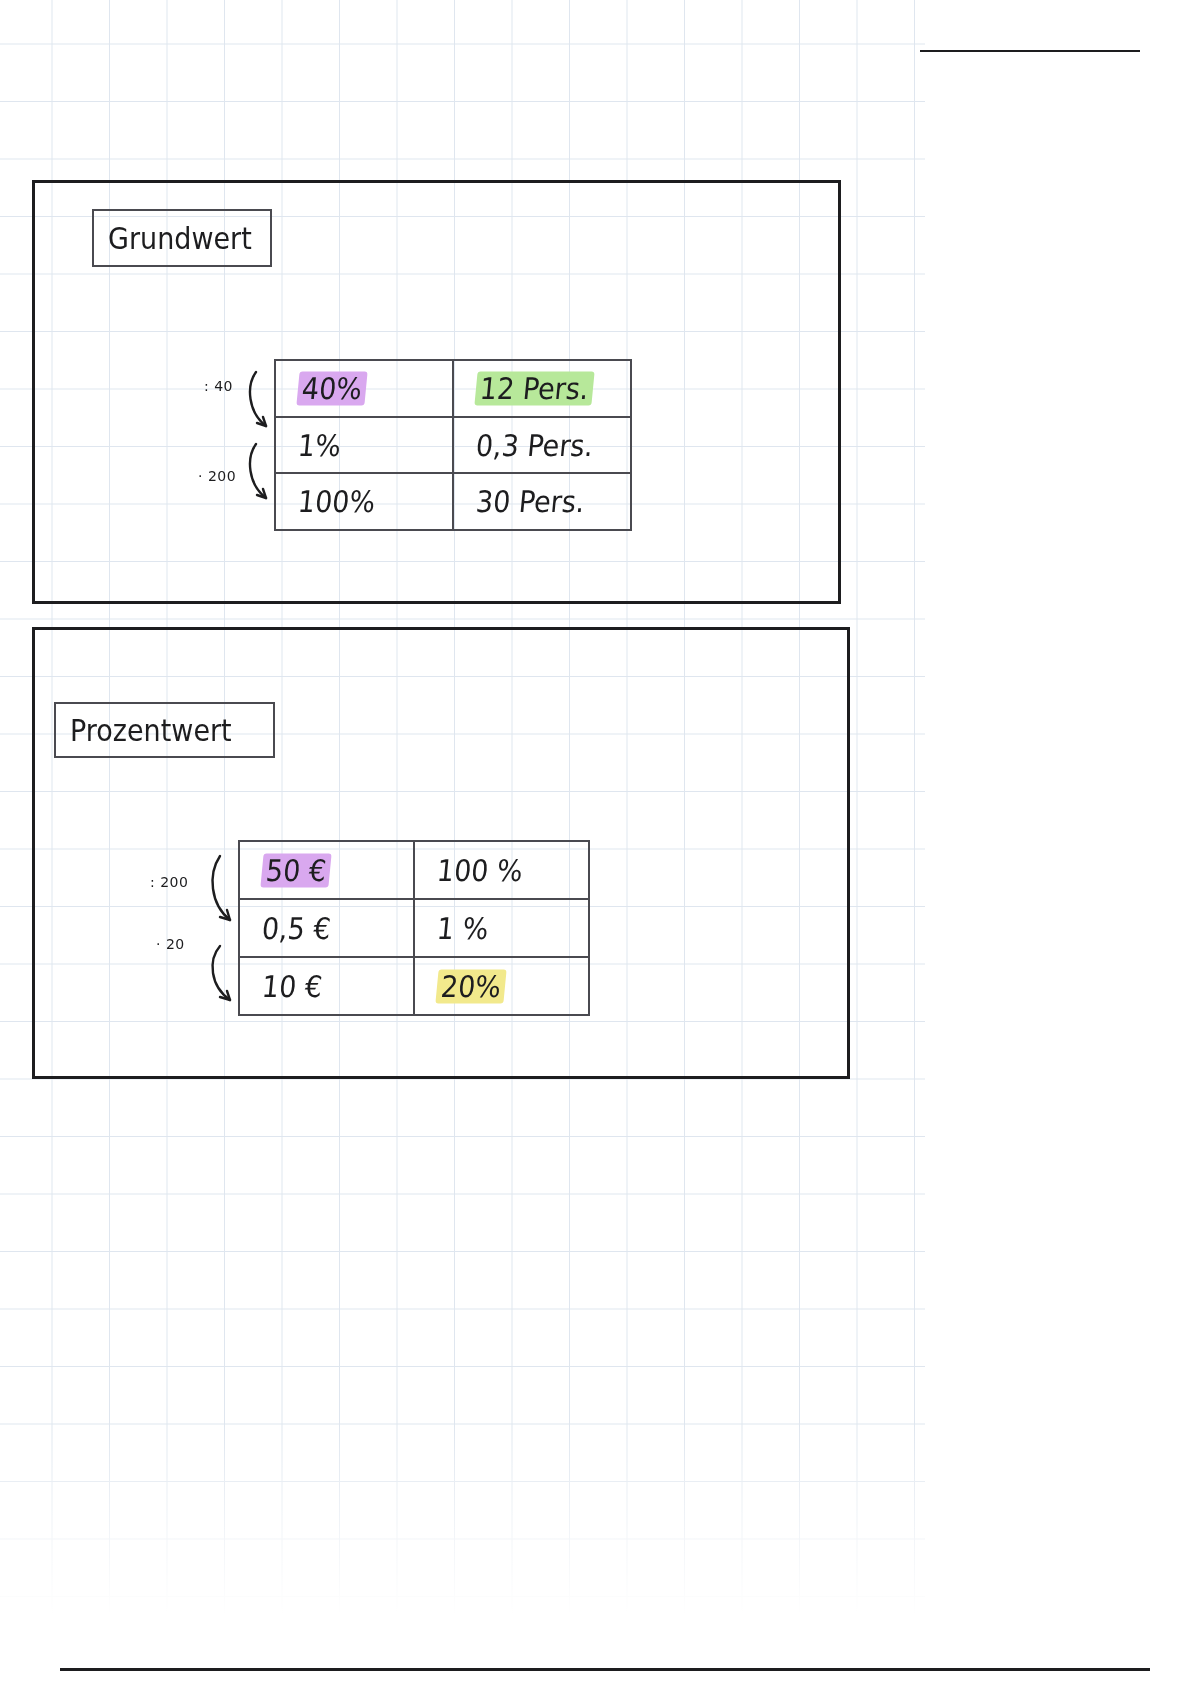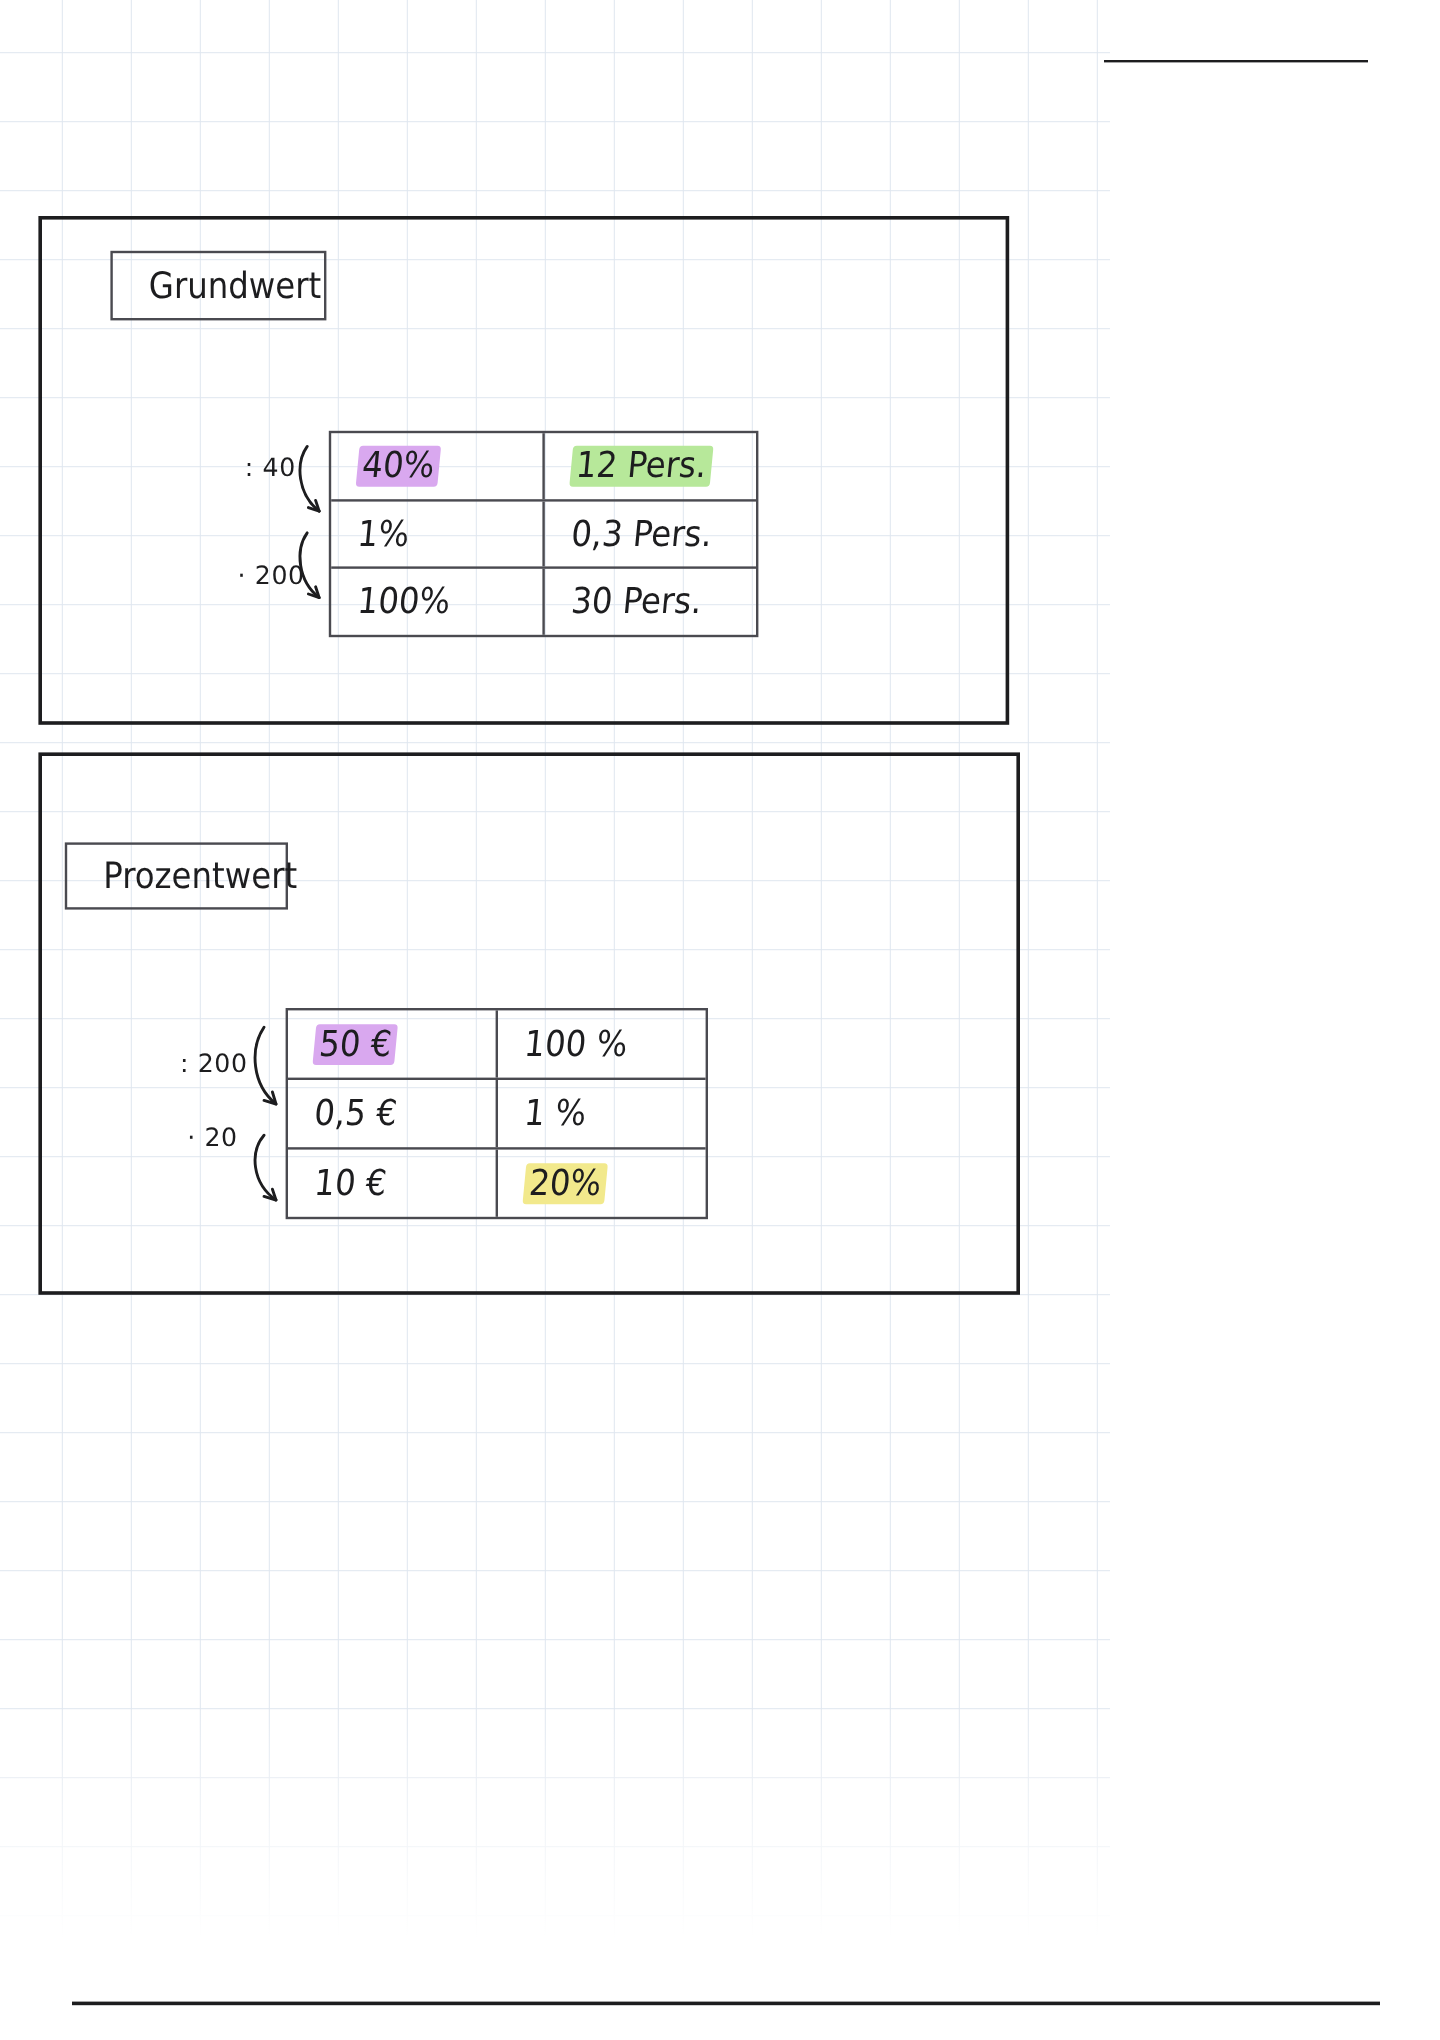--- a/index.html
+++ b/index.html
@@ -163,33 +163,33 @@
   #card-1 { left: 32px; top: 180px; width: 803px; height: 418px; }
   #card-2 { left: 32px; top: 627px; width: 812px; height: 446px; }
 
   
   .label-box {
     position: absolute;
     border: 2px solid #4a4a50;
     background: transparent;
     display: flex;
     align-items: center;
-    padding-left: 30px;
+    padding-left: 14px;
     box-sizing: border-box;
     text-align: center;
   }
   .label-box span {
     font-size: 27px;
     color: #1d1d1f;
     transform: scaleY(1.12);
     transform-origin: left center;
     white-space: nowrap;
   }
   #label-grundwert { left: 92px; top: 209px; width: 180px; height: 58px; }
-  #label-prozentwert { left: 54px; top: 702px; width: 186px; height: 56px; }
+  #label-prozentwert { left: 54px; top: 702px; width: 221px; height: 56px; }
 
   
   .q-box {
     position: absolute;
     border: 2px solid #4a4a50;
     box-sizing: border-box;
     padding: 14px 10px 0 14px;
   }
   #q-box-1 { left: 274px; top: 207px; width: 358px; height: 152px; }
   #q-box-2 { left: 238px; top: 692px; width: 352px; height: 148px; }
@@ -254,21 +254,21 @@
   .calc-cell.left { border-right: 2px solid #4a4a50; }
   .calc-cell span.val {
     transform: scaleY(1.1) skewX(-6deg);
     transform-origin: left center;
     white-space: nowrap;
   }
 
   
   .op-label {
     position: absolute;
-    font-size: 21px;
+    font-size: 14px;
     color: #1d1d1f;
     letter-spacing: 0.5px;
     white-space: nowrap;
   }
   .arrow-svg { position: absolute; }
 
   #op1-a { left: 204px; top: 378px; }
   #op1-b { left: 198px; top: 468px; }
   #arrow1-a { left: 246px; top: 368px; }
   #arrow1-b { left: 246px; top: 440px; }

